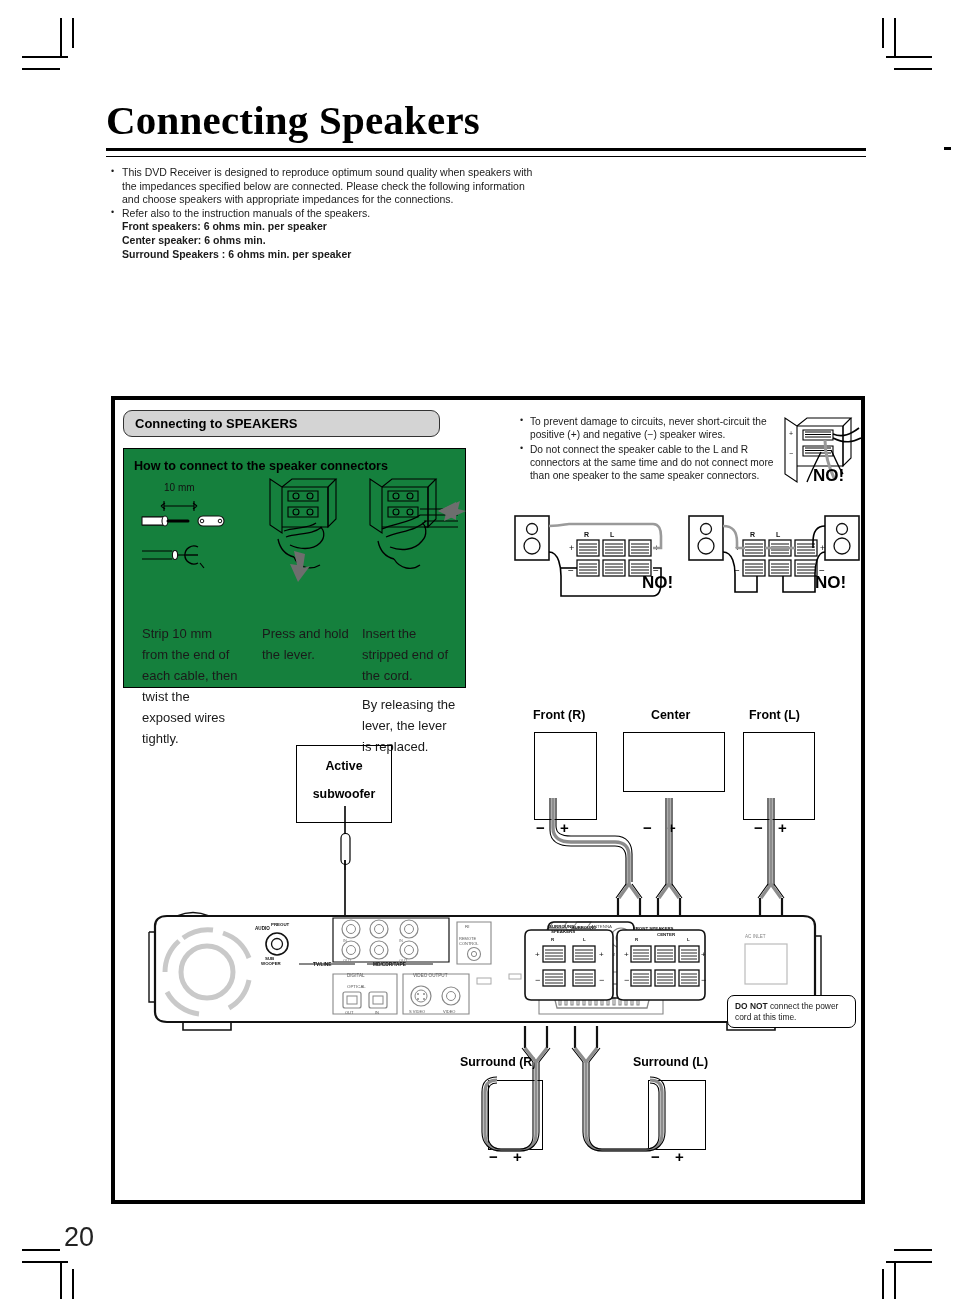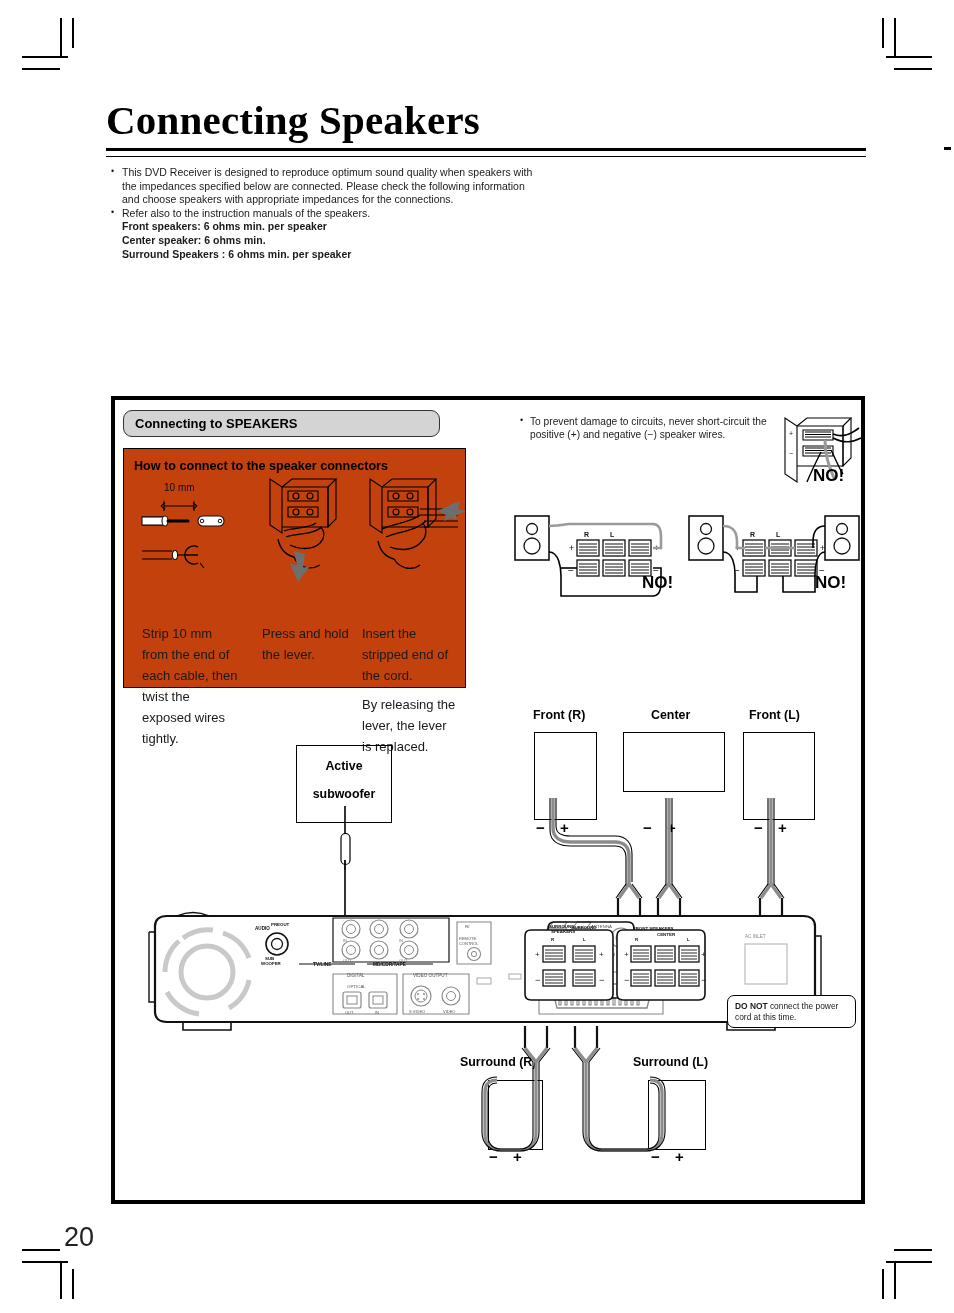--- a/index.html
+++ b/index.html
@@ -33,21 +33,21 @@
          border:4px solid #000;background:#fff;box-sizing:border-box;}
 
   
   #pill{position:absolute;left:8px;top:10px;width:317px;height:27px;
         background:#d4d4d4;border:1.5px solid #333;border-radius:9px;
         box-sizing:border-box;}
   #pill span{position:absolute;left:11px;top:5px;font-weight:bold;font-size:13px;color:#000;}
 
   
   #howto{position:absolute;left:8px;top:48px;width:343px;height:240px;
-         border:1.6px solid #000;box-sizing:border-box;background:#c2410c;}
+         border:1.6px solid #000;box-sizing:border-box;background:#15803d;}
   #howto h3{margin:0;position:absolute;left:10px;top:10px;
             font-size:12.6px;font-weight:bold;color:#000;}
   .htcol{position:absolute;top:36px;font-size:13px;line-height:21px;color:#1a1a1a;}
   .htcol p{margin:0 0 8px 0;}
   .htfig{position:absolute;top:34px;}
 
   
   #warn{position:absolute;left:402px;top:15px;width:262px;
         font-size:10.2px;line-height:13.3px;color:#1a1a1a;}
   #warn ul{list-style:none;margin:0;padding:0;}
@@ -221,20 +221,21 @@
       </div>
       <div class="htcol" style="left:238px;top:174px;width:96px;">
         <p>Insert the stripped end of the cord.</p>
         <p>By releasing the lever, the lever is replaced.</p>
       </div>
     </div>
 
     <div id="warn">
       <ul>
         <li>To prevent damage to circuits, never short-circuit the positive (+) and negative (−) speaker wires.</li>
+        <li>Do not connect the speaker cable to the L and R connectors at the same time and do not connect more than one speaker to the same speaker connectors.</li>
       </ul>
     </div>
 
     <div style="position:absolute;left:666px;top:12px;">
       <svg width="80" height="80" viewBox="0 0 80 80">
         <g class="ln" stroke-width="1.1">
           <path d="M4 6 v56 l12 8 v-56 z"></path>
           <path d="M16 14 h46 v40 h-46"></path>
           <path d="M16 14 l10 -8 h44 l-8 8"></path>
           <path d="M62 14 v40 l8 -8 v-40"></path>

